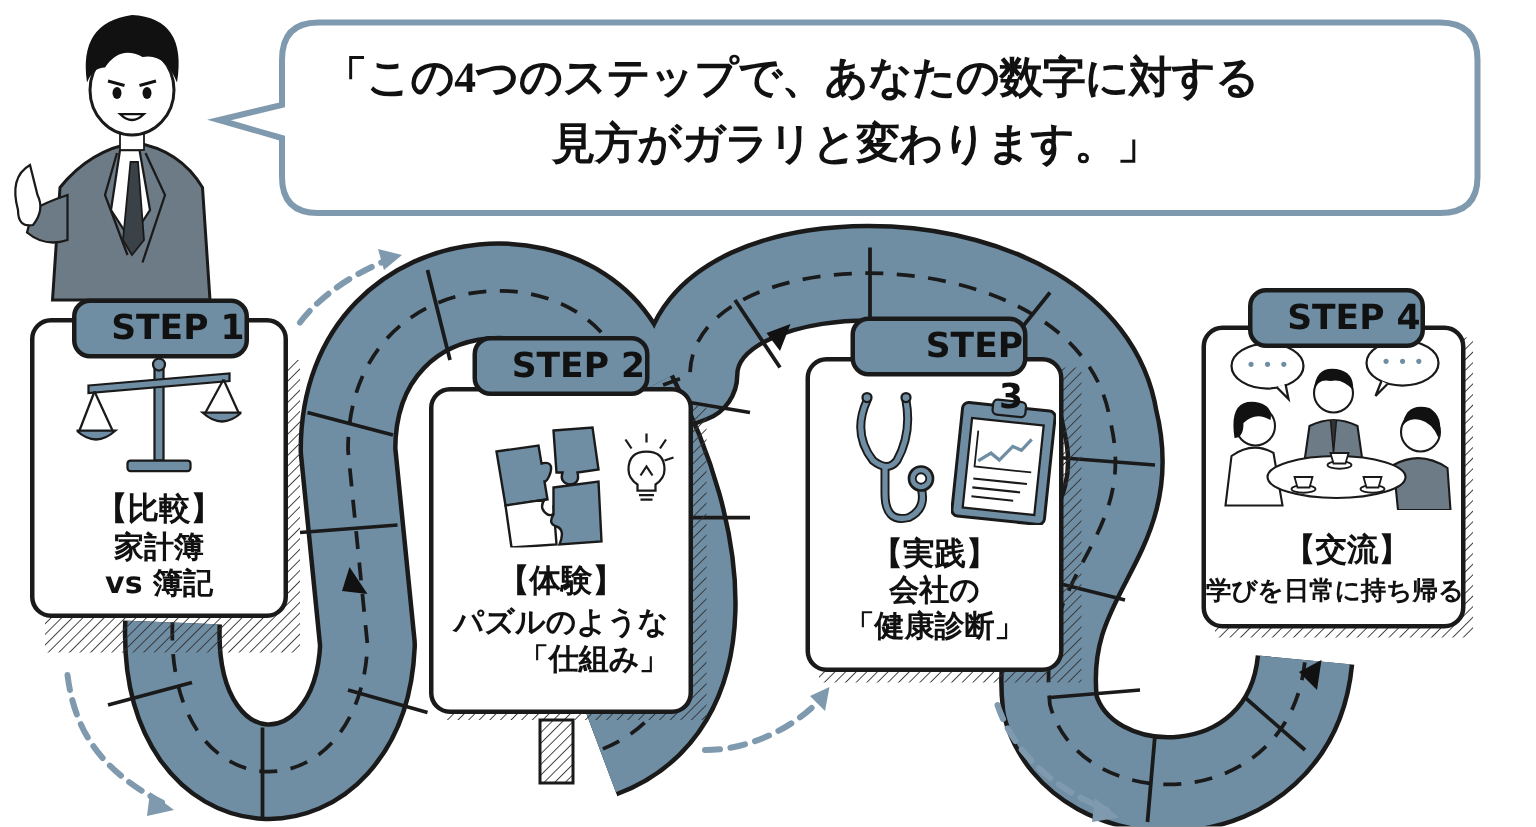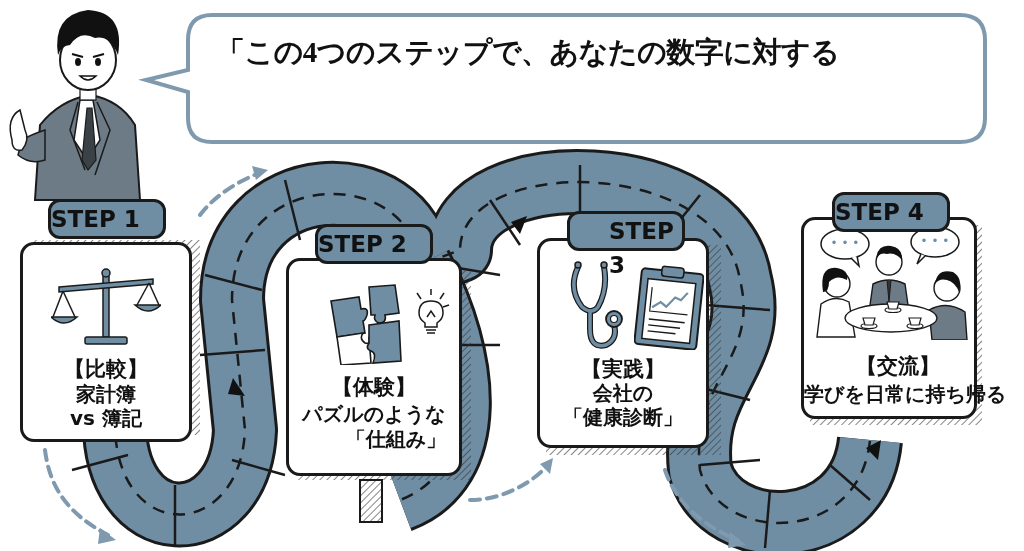--- a/index.html
+++ b/index.html
@@ -11,21 +11,21 @@
   .bubble-text { position:absolute; left:190px; top:30px; width:800px; text-align:center;
                  font-family:Liberation Serif, serif; font-weight:bold; font-size:29px;
                  line-height:44px; color:#111; letter-spacing:-0.5px; }
   .bubble-line { display:block; }
   .bubble-line.l1 { text-align:left; padding-left:26px; }
   .bubble-line.l2 { text-align:left; padding-left:178px; }
 
   
   .card { position:absolute; background:#fff; border:3px solid #1a1a1a; border-radius:14px; box-sizing:border-box; }
   .tab { position:absolute; background:#6f8ea4; border:3px solid #1a1a1a; border-radius:12px;
-         box-sizing:border-box; text-align:left; font-weight:bold; font-size:23px; color:#111;
+         box-sizing:border-box; text-align:right; font-weight:bold; font-size:23px; color:#111;
          font-family:"DejaVu Sans", sans-serif; }
   .card-title { position:absolute; left:0; right:0; text-align:center; font-weight:bold; font-size:21px; line-height:25px; color:#111; }
   .card-sub { position:absolute; left:0; right:0; text-align:center; font-weight:bold; font-size:20px; line-height:24px; color:#111; white-space:nowrap; }
 </style>
 </head>
 <body>
 
 <svg id="scene" viewBox="0 0 1024 551" xmlns="http://www.w3.org/2000/svg">
   <defs>
     <pattern id="hatch" width="5" height="5" patternUnits="userSpaceOnUse" patternTransform="rotate(45)">
@@ -120,23 +120,24 @@
 
   <rect x="30" y="240" width="170" height="195" fill="url(#hatch)"></rect>
   <rect x="296" y="270" width="175" height="210" fill="url(#hatch)"></rect>
   <rect x="360" y="480" width="22" height="42" fill="url(#hatch)" stroke="#1a1a1a" stroke-width="2"></rect>
   <rect x="546" y="245" width="175" height="210" fill="url(#hatch)"></rect>
   <rect x="810" y="225" width="172" height="200" fill="url(#hatch)"></rect>
 </svg>
 
 <div class="bubble-text">
   <span class="bubble-line l1">「この4つのステップで、あなたの数字に対する</span>
-</div>
-
-<div class="card" style="left:20px; top:242px; width:172px; height:200px;">
+  <span class="bubble-line l2">見方がガラリと変わります。」</span>
+</div>
+
+<div class="card" style="left:20px; top:212px; width:172px; height:200px;">
   <svg width="110" height="82" viewBox="0 0 110 82" style="position:absolute; left:28px; top:22px;">
     <rect x="52" y="6" width="6" height="64" fill="#6f8ea4" stroke="#1a1a1a" stroke-width="1.5"></rect>
     <circle cx="55" cy="6" r="4" fill="#6f8ea4" stroke="#1a1a1a" stroke-width="1.5"></circle>
     <path d="M 8 20 L 102 12 L 102 17 L 8 25 Z" fill="#6f8ea4" stroke="#1a1a1a" stroke-width="1.5"></path>
     <line x1="12" y1="24" x2="2" y2="50" stroke="#1a1a1a" stroke-width="1.5"></line>
     <line x1="12" y1="24" x2="24" y2="50" stroke="#1a1a1a" stroke-width="1.5"></line>
     <path d="M 0 50 L 26 50 Q 13 62 0 50 Z" fill="#6f8ea4" stroke="#1a1a1a" stroke-width="1.5"></path>
     <line x1="98" y1="16" x2="86" y2="38" stroke="#1a1a1a" stroke-width="1.5"></line>
     <line x1="98" y1="16" x2="108" y2="38" stroke="#1a1a1a" stroke-width="1.5"></line>
     <path d="M 84 38 L 110 38 Q 97 50 84 38 Z" fill="#6f8ea4" stroke="#1a1a1a" stroke-width="1.5"></path>
@@ -234,15 +235,15 @@
     <g fill="#fff" stroke="#1a1a1a" stroke-width="1.2">
       <ellipse cx="86" cy="88" rx="8" ry="2.5"></ellipse>
         <path d="M 80 80 L 92 80 L 90 87 L 82 87 Z"></path>
       <ellipse cx="62" cy="104" rx="8" ry="2.5"></ellipse>
         <path d="M 56 96 L 68 96 L 66 103 L 58 103 Z"></path>
       <ellipse cx="108" cy="104" rx="8" ry="2.5"></ellipse>
         <path d="M 102 96 L 114 96 L 112 103 L 104 103 Z"></path>
     </g>
   </svg>
   <div class="card-title" style="top:134px;margin-left:18px;">【交流】</div>
-  <div class="card-sub" style="top:162px; font-size:20px;">学びを日常に持ち帰る</div>
+  <div class="card-sub" style="top:162px; font-size:17px;">学びを日常に持ち帰る</div>
 </div>
 <div class="tab" style="left:832px; top:192px; width:118px; height:40px; line-height:34px;">STEP 4</div>
 
 </body></html>

